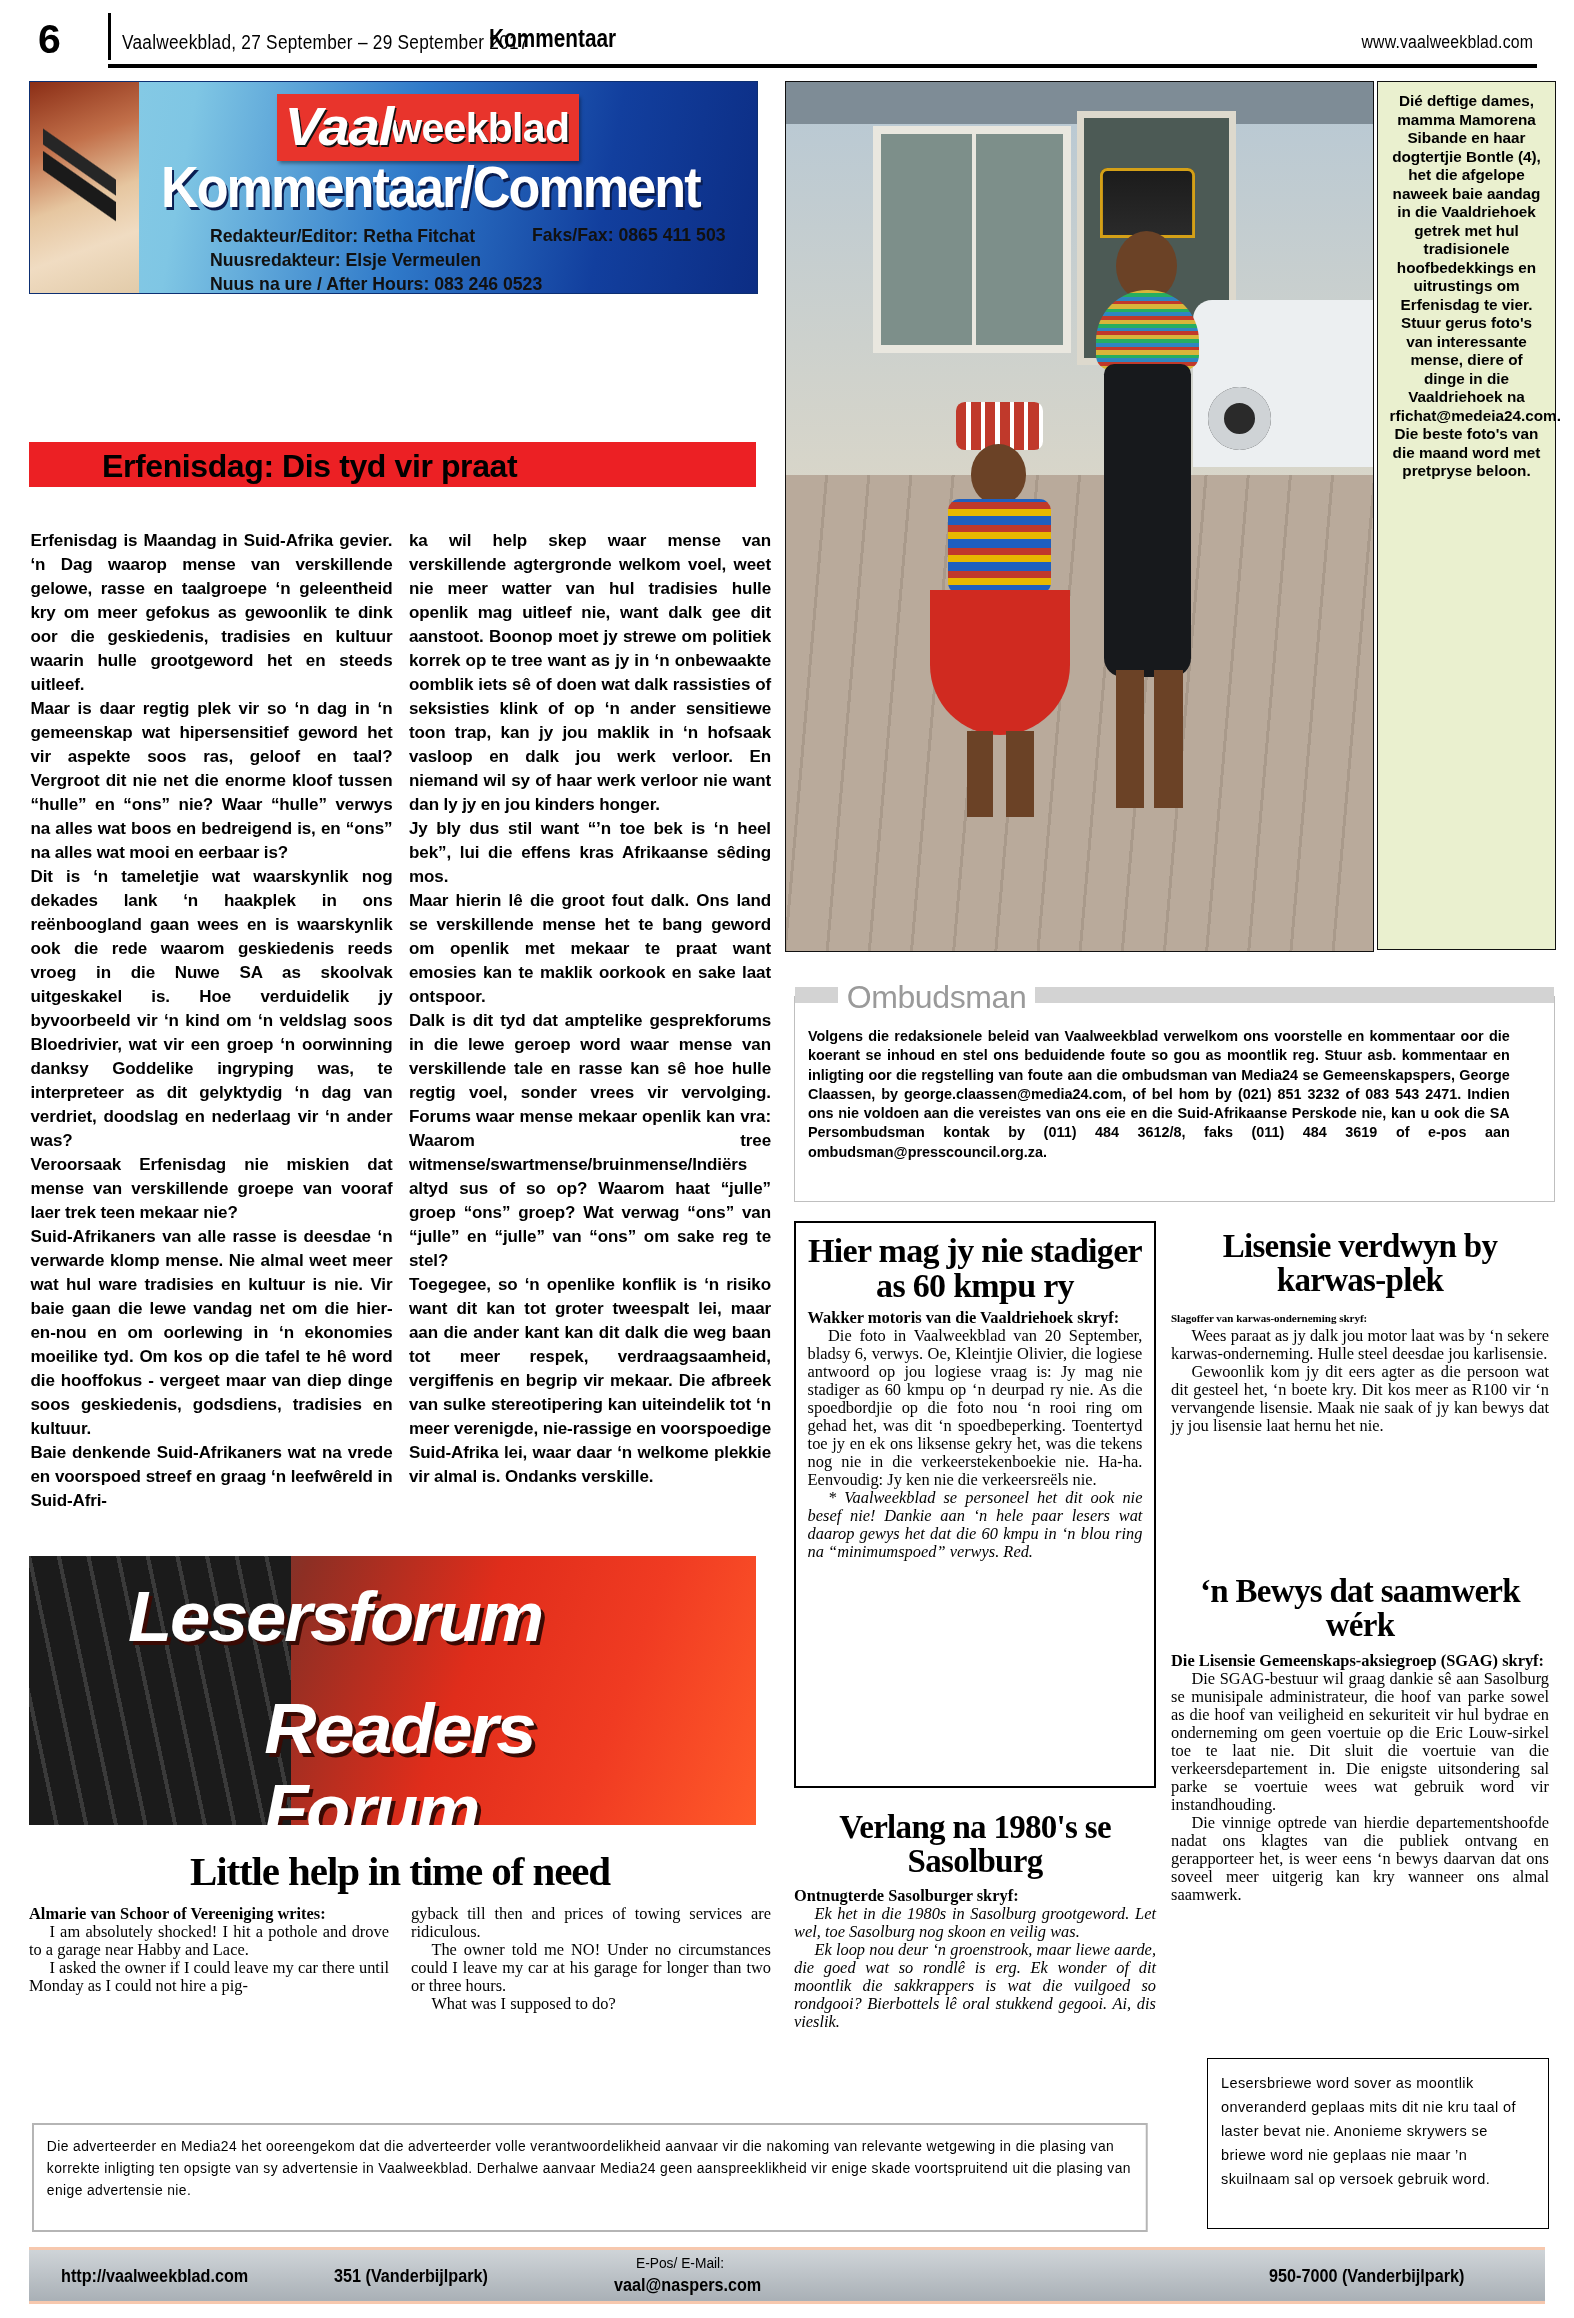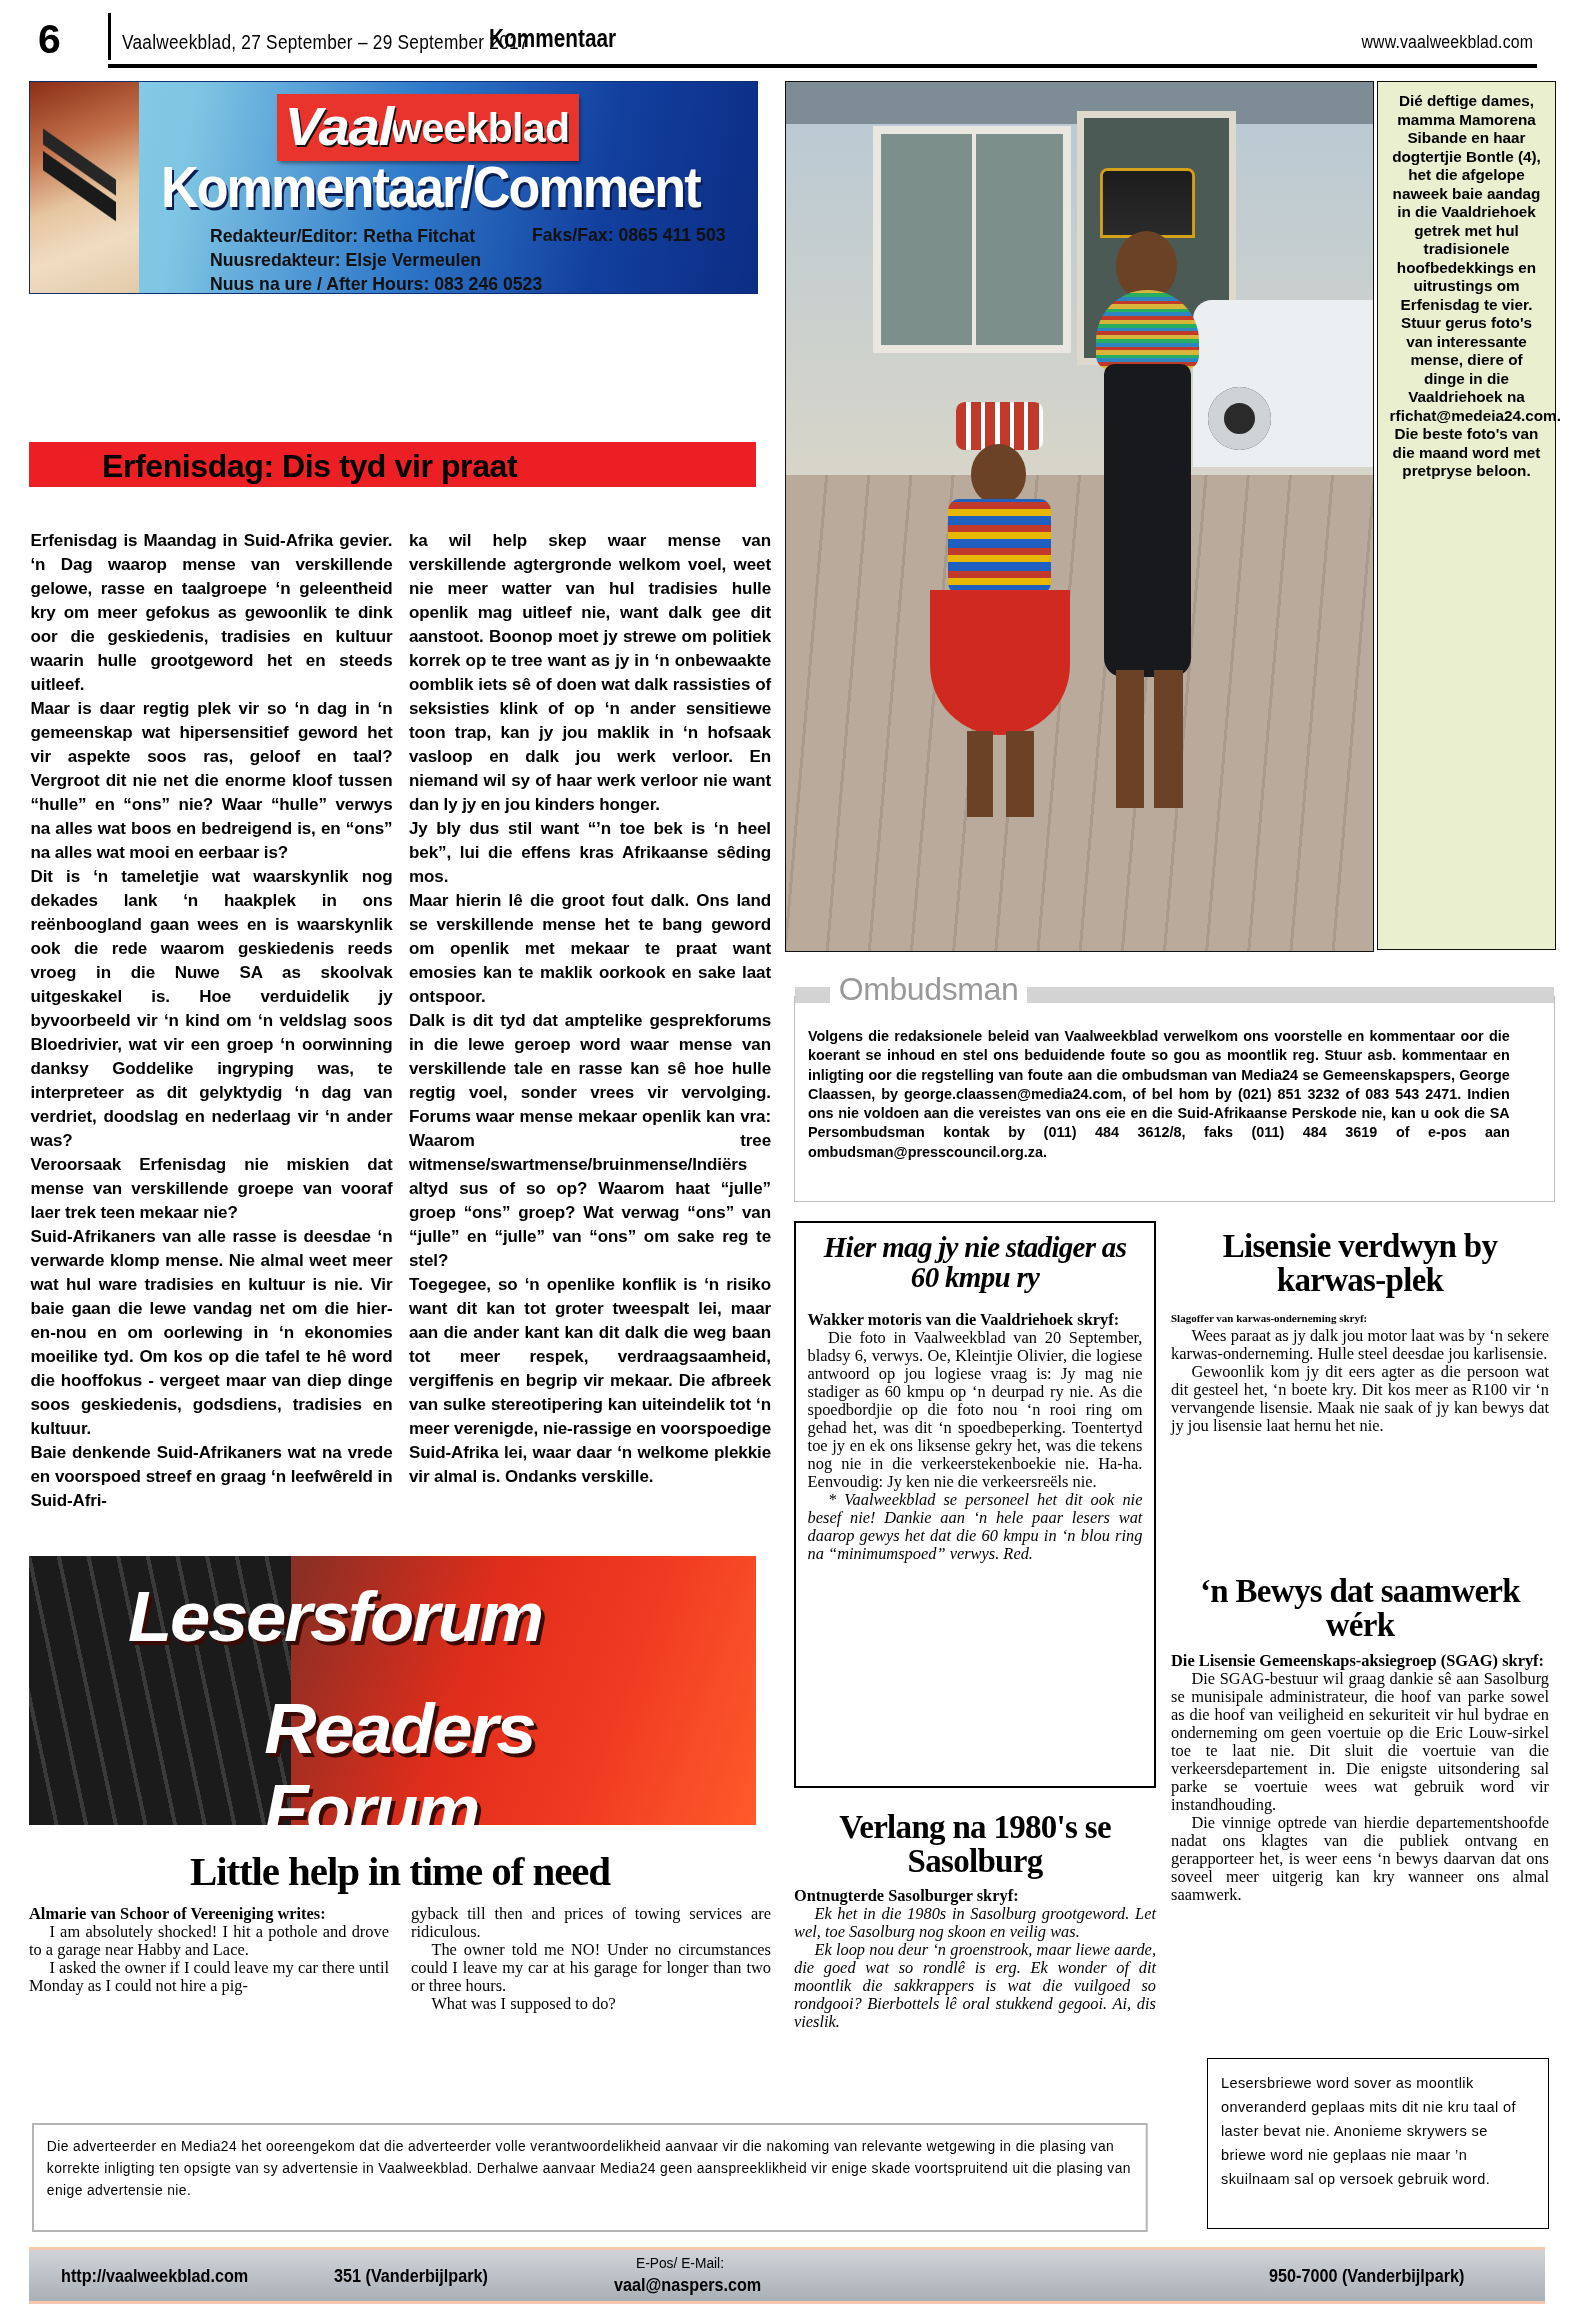--- a/index.html
+++ b/index.html
@@ -86,28 +86,28 @@
         background:linear-gradient(90deg,#6b4226 0 26px,transparent 26px 39px,#6b4226 39px 67px);}
 
   
   .caption{position:absolute;left:1377px;top:81px;width:179px;height:869px;background:#eaf0cf;border:1.5px solid #111;
         box-sizing:border-box;padding:10.2px 11.6px;font-size:15.3px;line-height:18.5px;font-weight:bold;text-align:center;
         font-family:"Liberation Sans",sans-serif;}
 
   
   .ombuds{position:absolute;left:794px;top:996px;width:759px;height:204px;border:1.5px solid #bfbfbf;background:#fff;}
   .ombuds .obar{position:absolute;left:0;top:-10.2px;width:759px;height:16px;background:#d3d3d3;}
-  .ombuds h3{position:absolute;left:35px;top:-26px;margin:0;font-size:32px;font-weight:normal;color:#9a9a9a;
+  .ombuds h3{position:absolute;left:35px;top:-26px;margin:8px;font-size:32px;font-weight:normal;color:#9a9a9a;
         font-family:"Liberation Sans",sans-serif;letter-spacing:-0.4px;background:#fff;padding:0 8.7px;}
   .ombuds p{position:absolute;left:13px;top:29px;width:731px;margin:0;font-size:15px;line-height:19.3px;
         font-weight:bold;text-align:justify;font-family:"Liberation Sans",sans-serif;transform:scaleX(.96);transform-origin:left top;}
   .lh{font-family:"Liberation Serif",serif;font-weight:bold;text-align:center;line-height:1.03;}
 
   .box60{position:absolute;left:794px;top:1221px;width:362px;height:567px;border:2.2px solid #000;box-sizing:border-box;padding:10.2px 11.6px;}
-  .box60 .hd{font-size:29px;letter-spacing:-0.7px;margin-bottom:18px;font-style:italic;}
+  .box60 .hd{font-size:34px;letter-spacing:-0.7px;margin-bottom:6px;}
   .box60 .by{font-size:16.4px;font-weight:bold;font-family:"Liberation Serif",serif;line-height:18px;}
   .box60 .bd{font-size:16.4px;font-family:"Liberation Serif",serif;line-height:18px;text-align:justify;}
   .box60 .bd .ind{display:block;text-indent:20.4px;}
   .box60 .ital{font-style:italic;display:block;text-indent:20.4px;}
 
   .verlang{position:absolute;left:794px;top:1810px;width:362px;}
   .verlang .hd{font-size:33px;letter-spacing:-0.7px;margin-bottom:8.7px;}
   .verlang .by{font-size:16.4px;font-weight:bold;font-family:"Liberation Serif",serif;line-height:18px;}
   .verlang .bd{font-size:16.4px;font-family:"Liberation Serif",serif;line-height:18px;text-align:justify;}
   .verlang .bd .ind{display:block;text-indent:20.4px;font-style:italic;}

